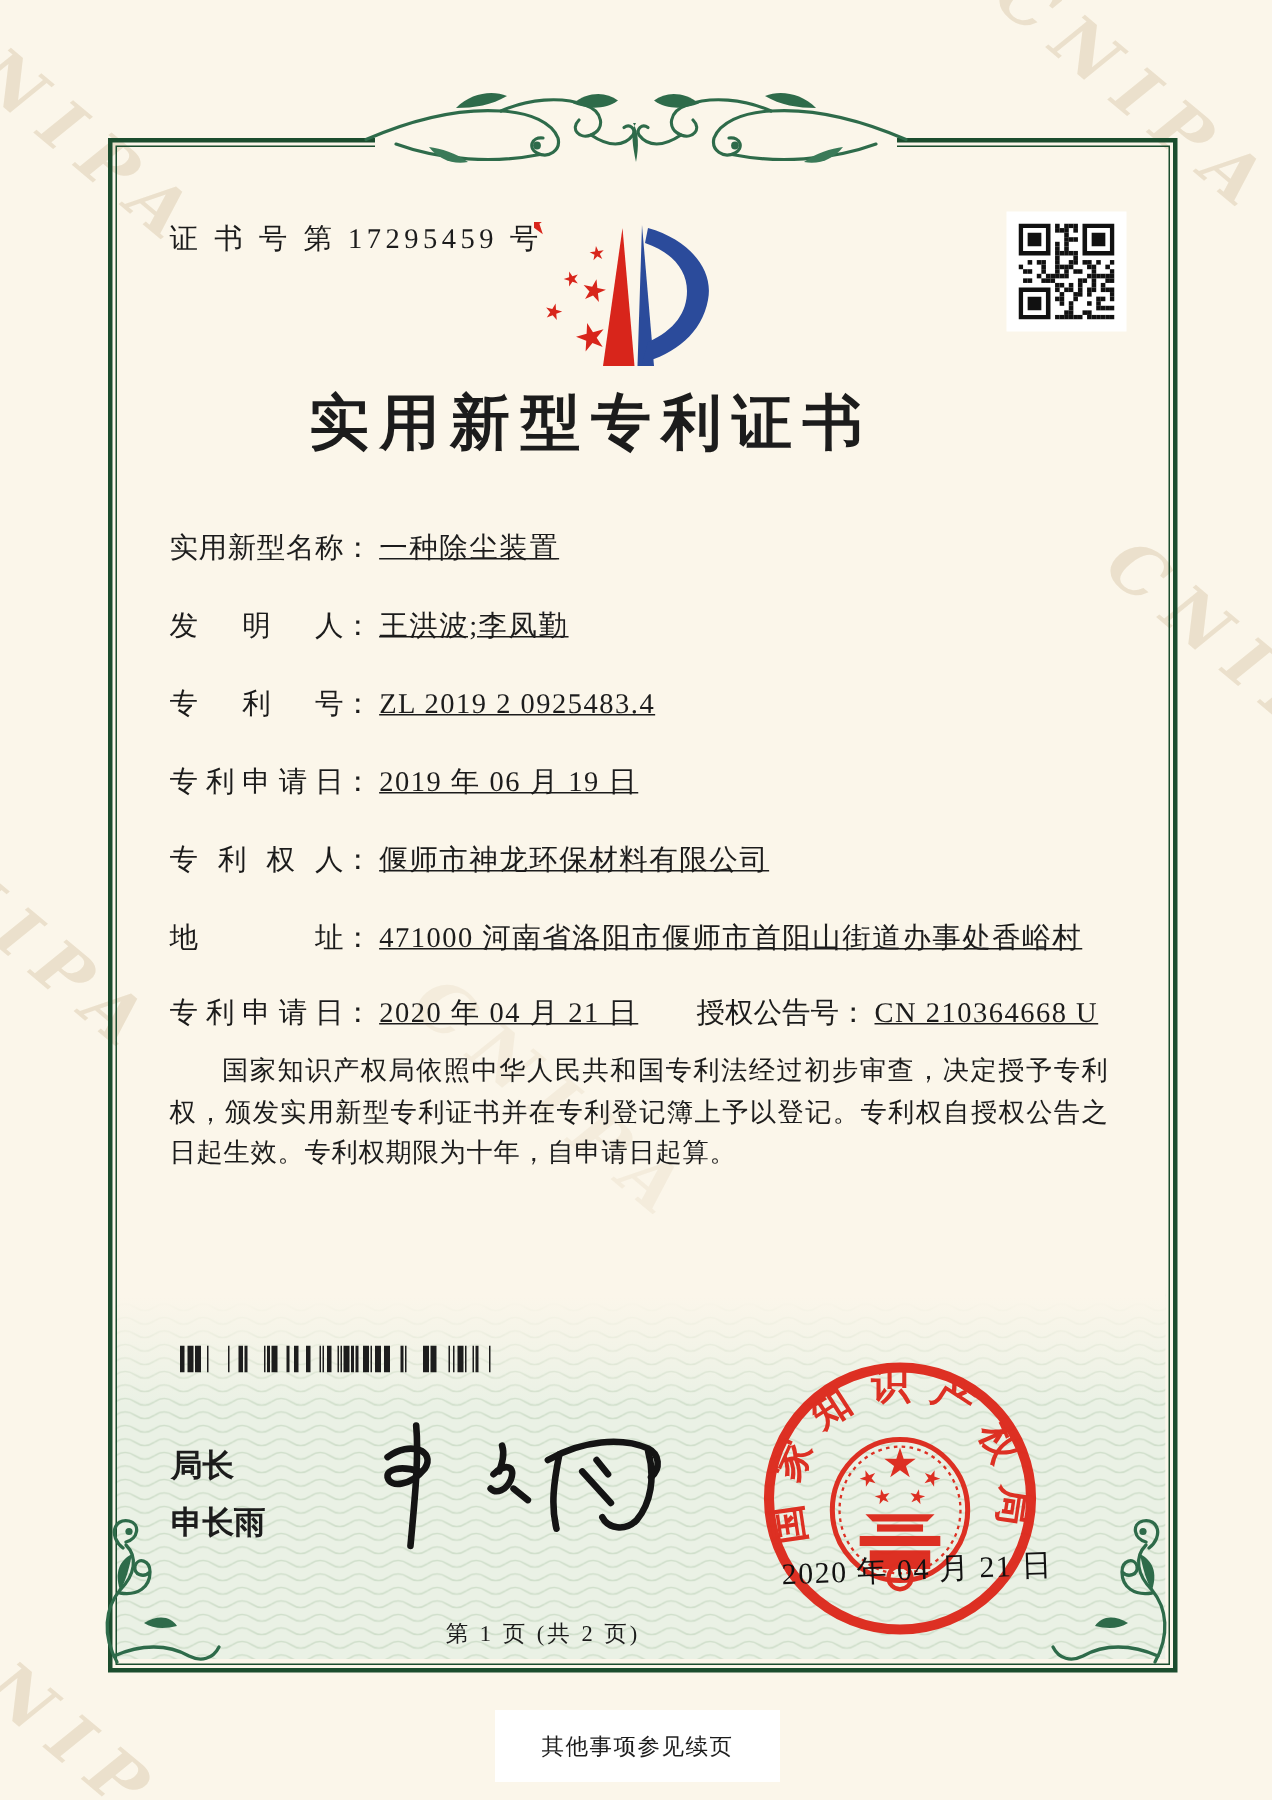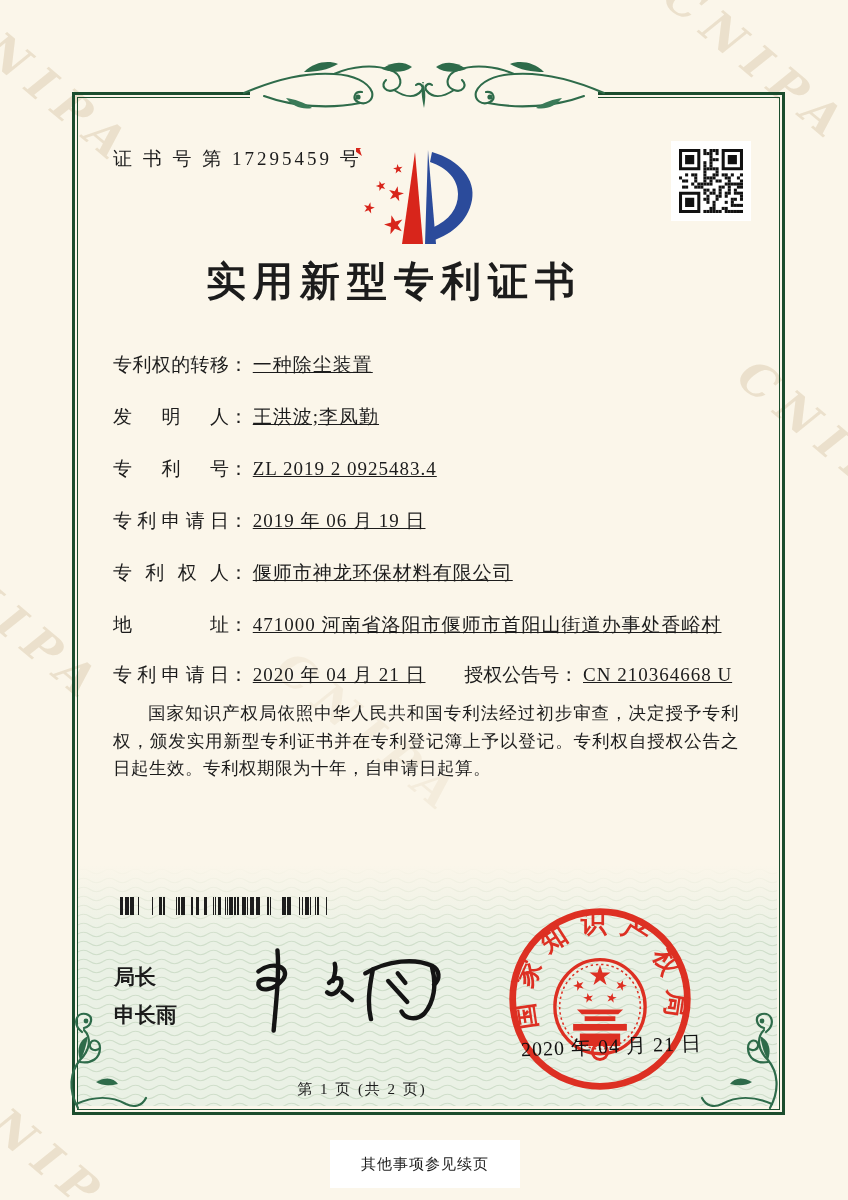--- a/index.html
+++ b/index.html
@@ -259,21 +259,21 @@
         <rect x="54" y="60" width="3" height="3"></rect>
         <rect x="57" y="60" width="3" height="3"></rect>
         <rect x="60" y="60" width="3" height="3"></rect>
       </g>
   </svg>
 </div>
 
 <div class="title">实用新型专利证书</div>
 
 <div class="row" style="top:352px;">
-  <span class="lbl">专利权的转移</span><span>：</span>
+  <span class="lbl">实用新型名称</span><span>：</span>
   <span class="val">一种除尘装置</span>
 </div>
 <div class="row" style="top:404px;">
   <span class="lbl">发明人</span><span>：</span>
   <span class="val">王洪波;李凤勤</span>
 </div>
 <div class="row" style="top:456px;">
   <span class="lbl">专利号</span><span>：</span>
   <span class="val">ZL 2019 2 0925483.4</span>
 </div>

